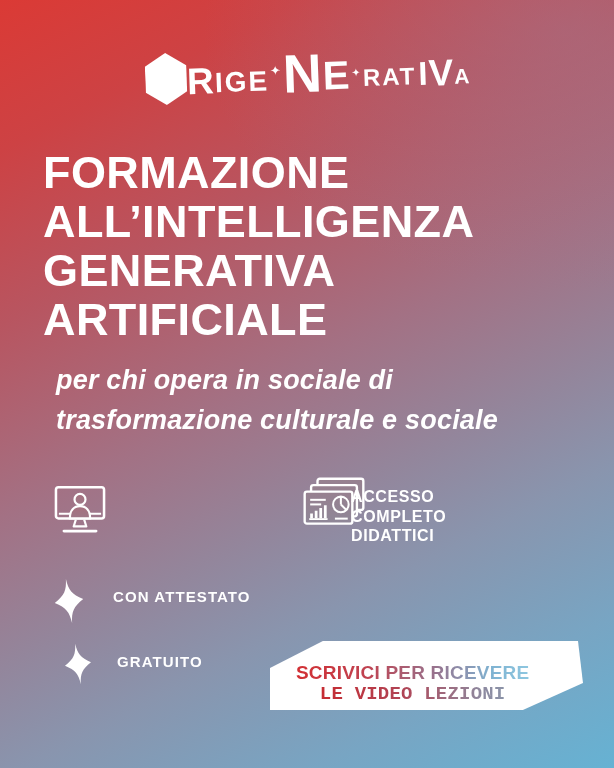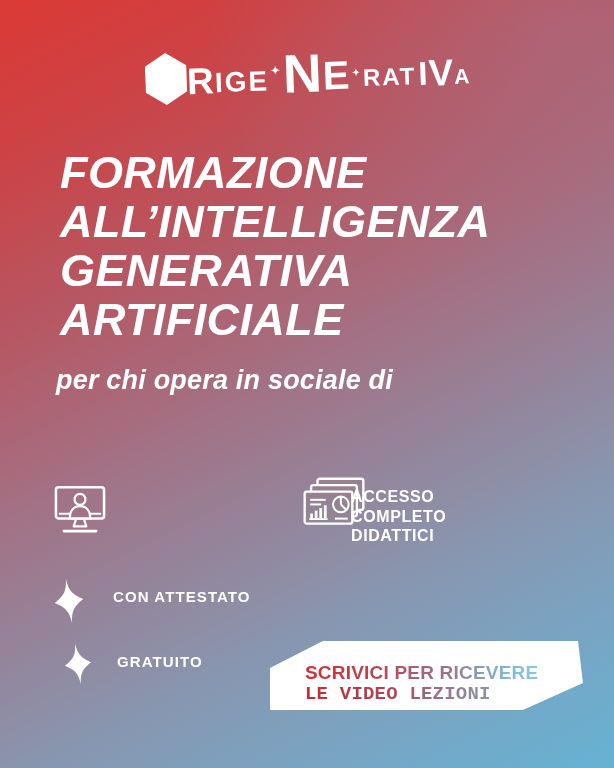--- a/index.html
+++ b/index.html
@@ -31,23 +31,23 @@
   .lg-n  {font-size:54px;transform:translateY(2px);}
   .lg-e  {font-size:40px;transform:translateY(-2px);}
   .lg-st2{font-size:11px;transform:translateY(-18px);margin:0 1px;}
   .lg-rat{font-size:24px;transform:translateY(-6px);letter-spacing:2px;}
   .lg-i  {font-size:33px;transform:translateY(-4px);margin-left:2px;}
   .lg-v  {font-size:37px;transform:translateY(-2px);}
   .lg-a  {font-size:21px;transform:translateY(-6px);}
 
   
   .headline{
-    position:absolute;left:60px;top:148px;
+    position:absolute;left:43px;top:148px;
     font-size:45px;font-weight:700;letter-spacing:0.4px;
-    line-height:49px;color:#fff;font-style:italic;
+    line-height:49px;color:#fff;
   }
   .subtitle{
     position:absolute;left:56px;top:360px;
     font-style:italic;font-size:27px;font-weight:700;
     line-height:40px;color:#fff;letter-spacing:0.2px;
   }
 
   
   .feat-text{
     position:absolute;color:#fff;font-weight:700;
@@ -69,22 +69,22 @@
   .bl-1{left:113px;top:588px;}
   .bl-2{left:117px;top:653px;}
 
   
   .banner{
     position:absolute;left:270px;top:641px;width:313px;height:69px;
     background:#ffffff;
     clip-path:polygon(0 39%,16.9% 0,98.4% 0,100% 61%,80.8% 100%,0 100%);
   }
   .banner-text{
-    position:absolute;left:35px;top:22px;
-    font-size:19px;font-weight:700;line-height:19.5px;letter-spacing:0.2px;
+    position:absolute;left:26px;top:22px;
+    font-size:19px;font-weight:700;line-height:19.5px;letter-spacing:0.2px;text-align:center;
   }
   .cta-l1,.cta-l2{
     display:inline-block;color:transparent;
     -webkit-background-clip:text;background-clip:text;
   }
   .cta-l1{background-image:linear-gradient(90deg,#d22f33 0%,#c04250 30%,#97738e 60%,#7fb3d2 84%,#8ec7e0 100%);}
   .cta-l2{background-image:linear-gradient(90deg,#c62c32 0%,#b04455 45%,#8d8aa0 88%,#8b93a8 100%);font-family:Liberation Mono, monospace;}
 </style>
 </head>
 <body>
@@ -107,20 +107,21 @@
 
   <div class="headline">
     <div>FORMAZIONE</div>
     <div>ALL’INTELLIGENZA</div>
     <div>GENERATIVA</div>
     <div>ARTIFICIALE</div>
   </div>
 
   <div class="subtitle">
     <div>per chi opera in sociale di</div>
+    <div>trasformazione culturale e sociale</div>
   </div>
 
   <svg class="icon-monitor" viewBox="0 0 64 64">
     <defs>
       <linearGradient id="g1" x1="0" y1="0" x2="0" y2="1">
         <stop offset="0" stop-color="#a6707e"></stop>
           <stop offset="1" stop-color="#9e7888"></stop>
       </linearGradient>
     </defs>
     <rect x="3.5" y="5" width="57" height="37" rx="3" fill="none" stroke="#fff" stroke-width="3"></rect>

